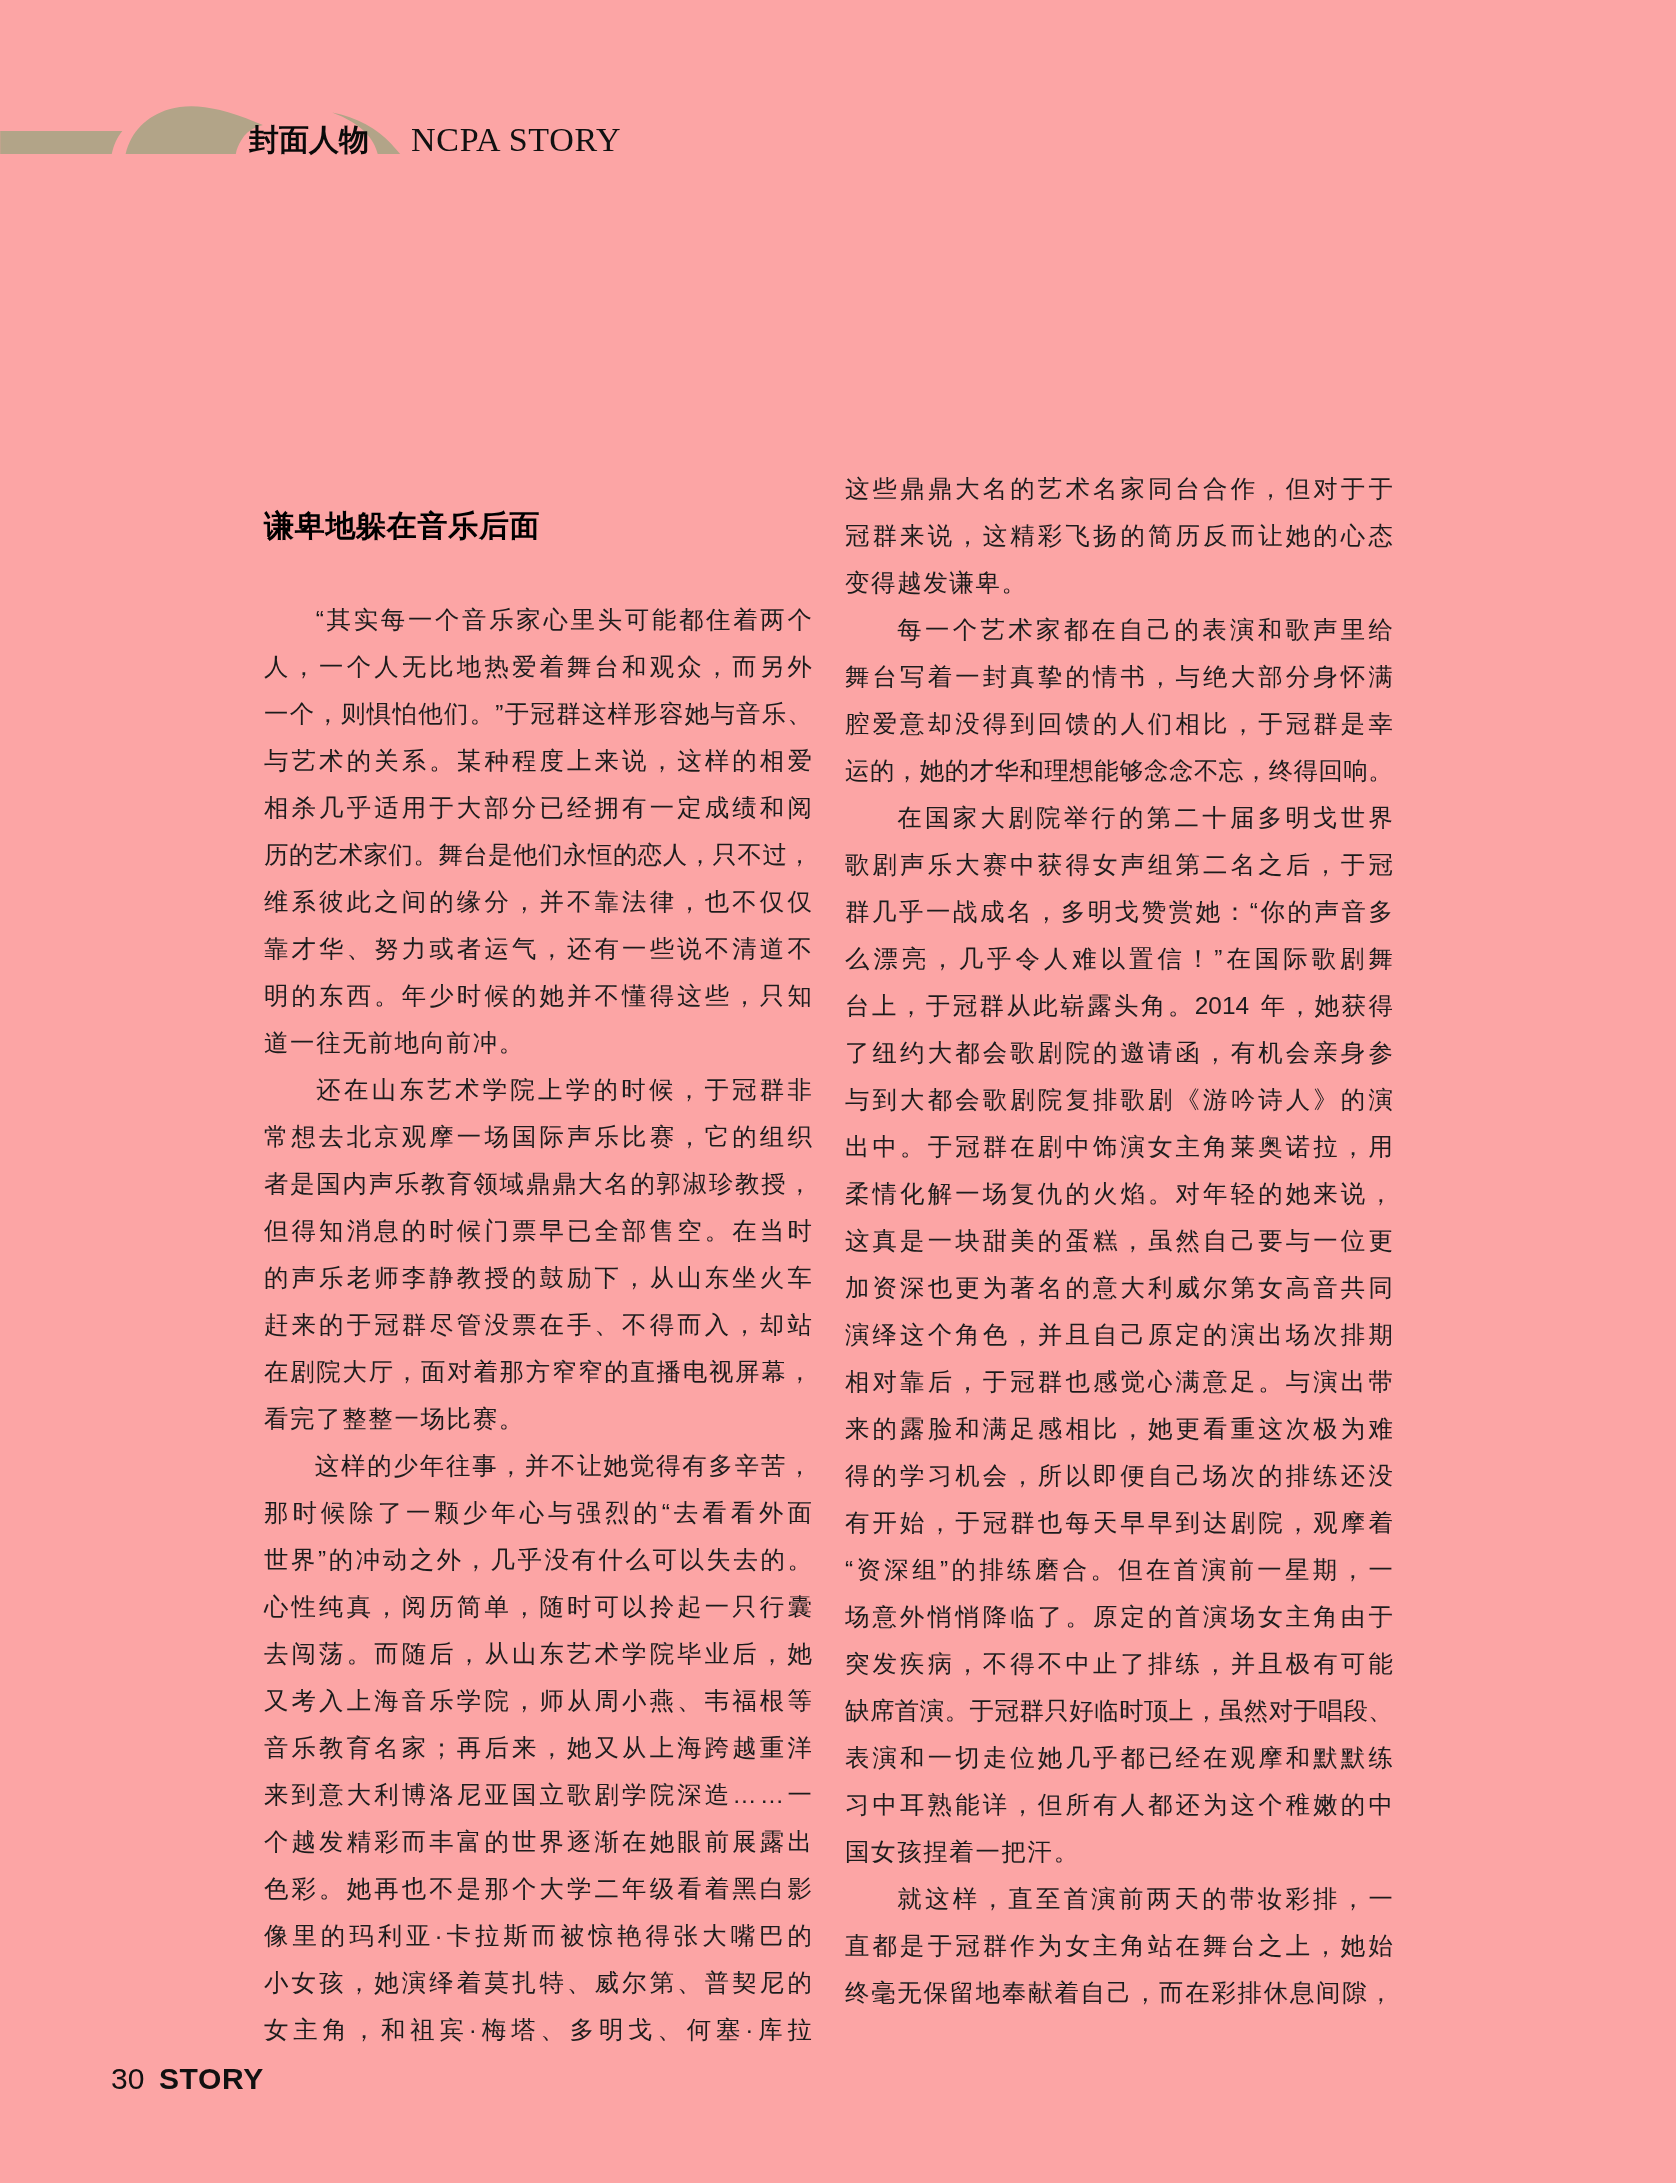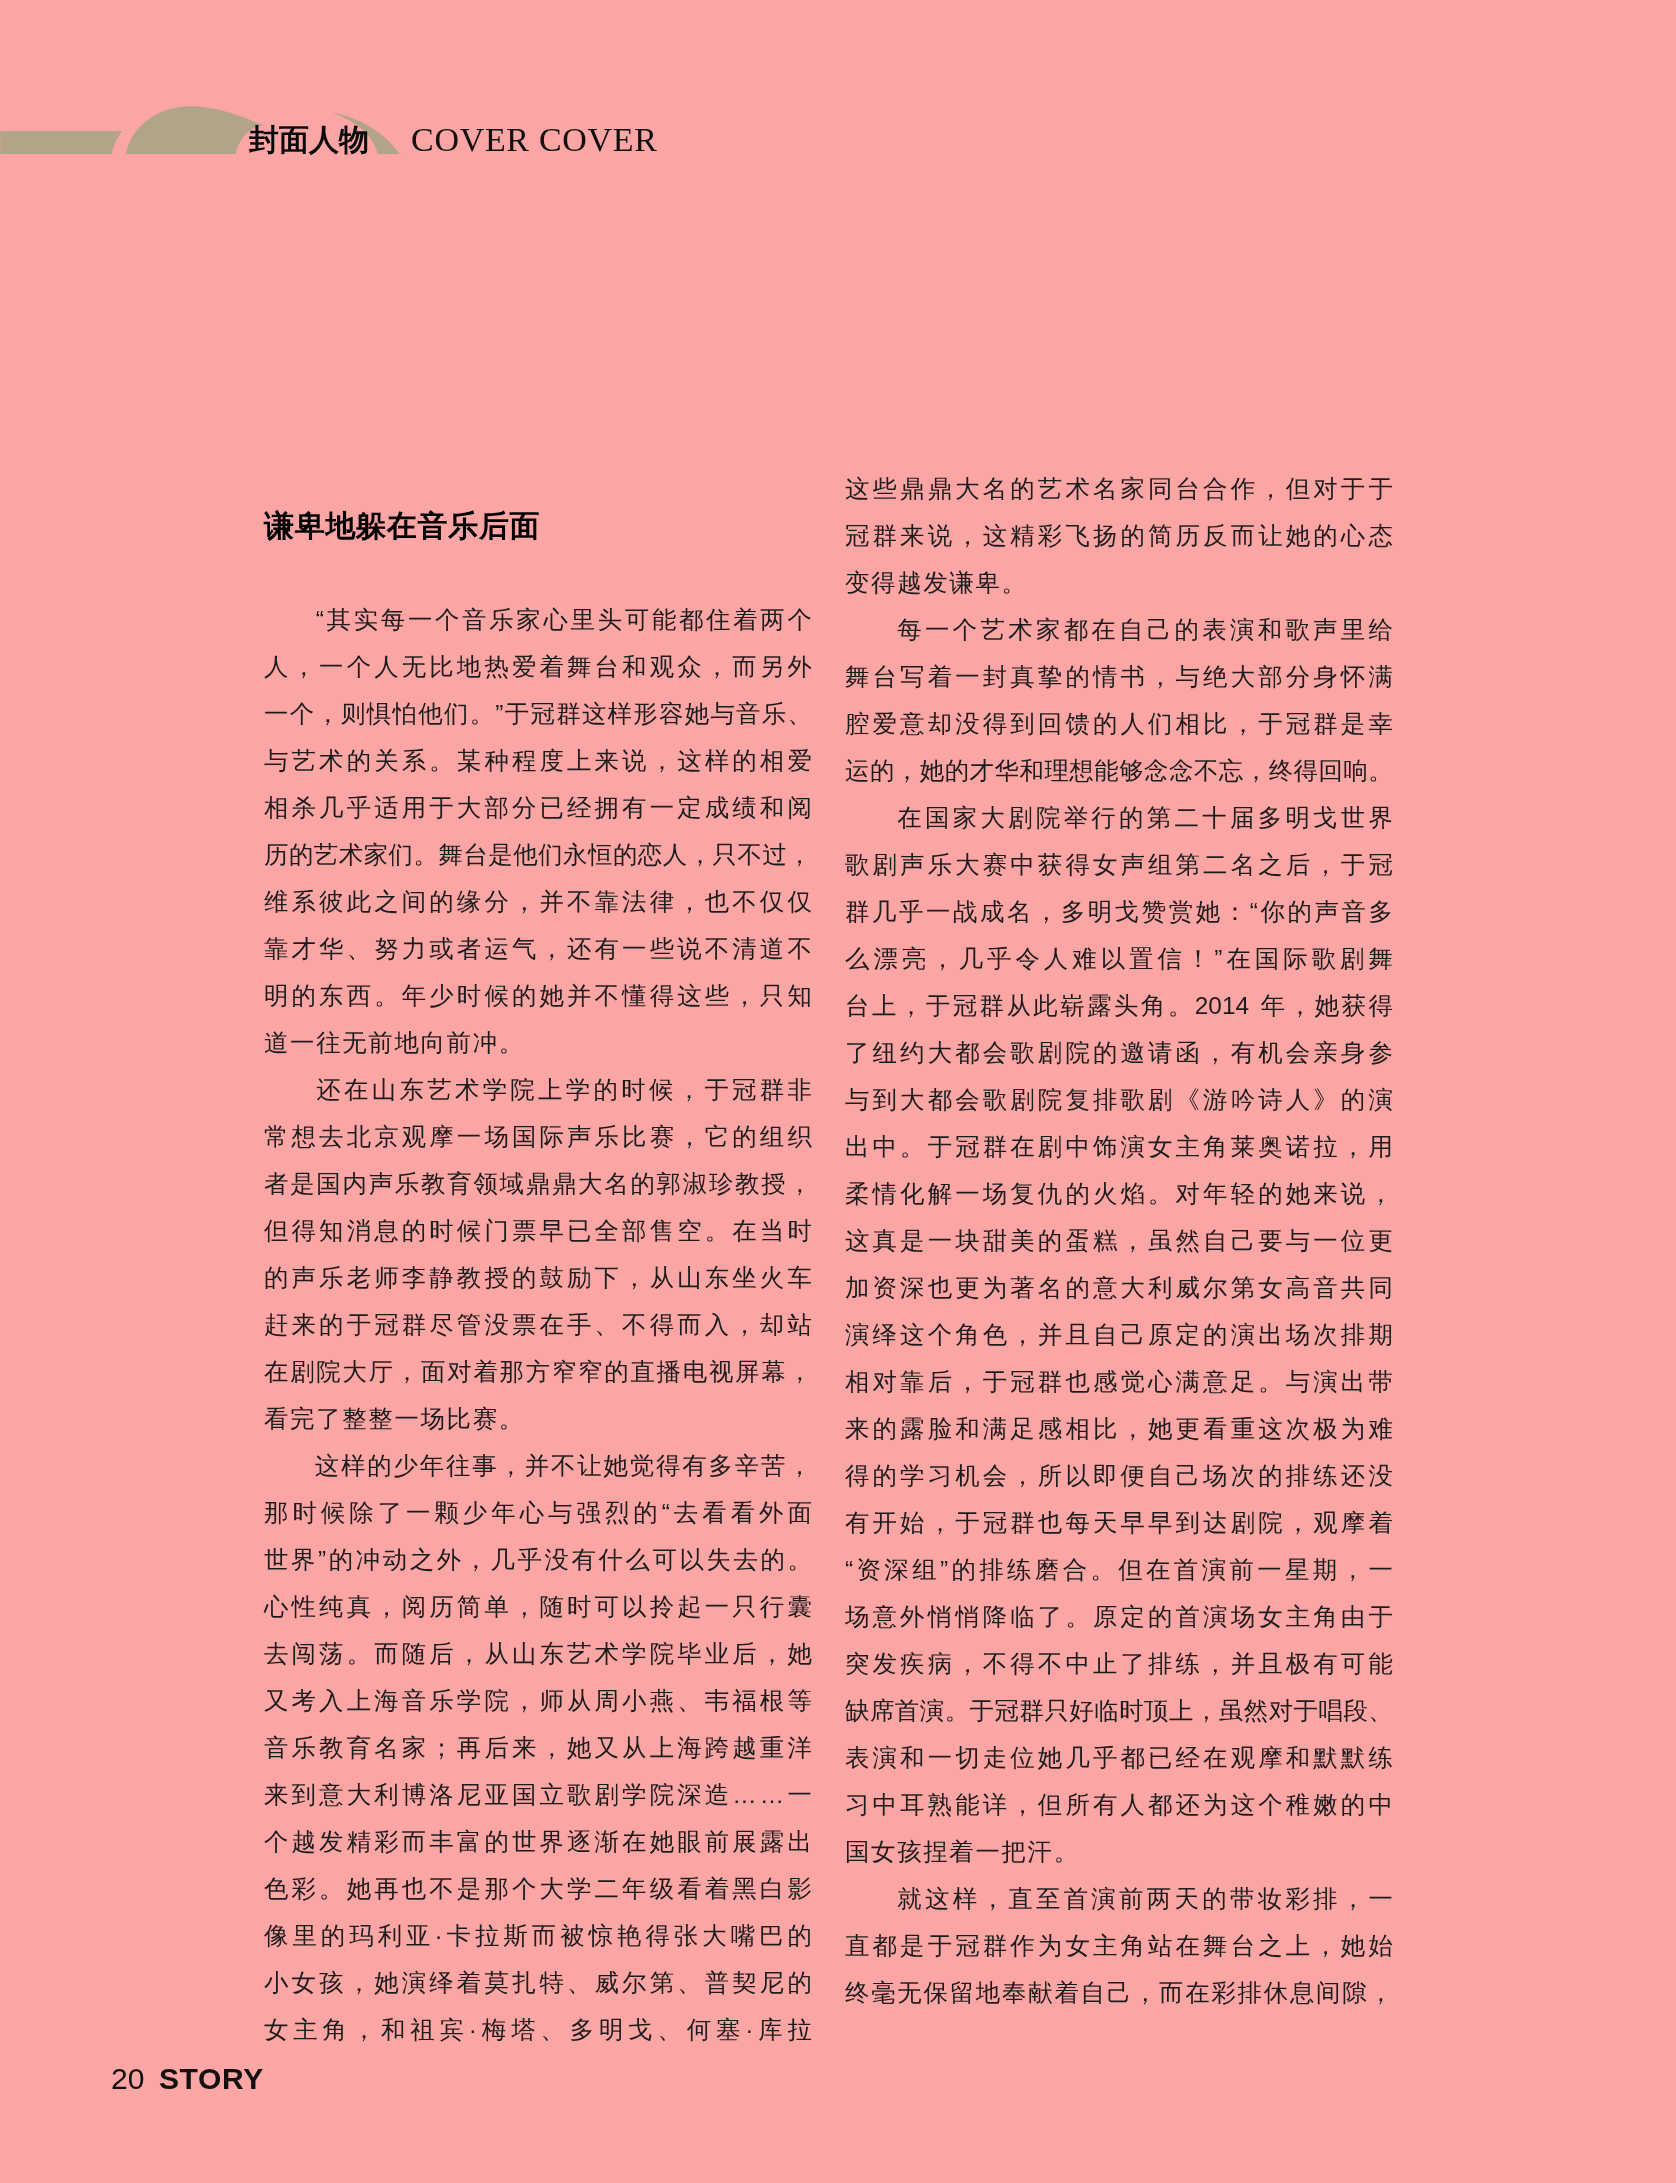--- a/index.html
+++ b/index.html
@@ -51,21 +51,21 @@
 
 <div class="page">
 
   <header>
     <svg class="header-deco" viewBox="0 0 960 100" width="634" height="66" aria-hidden="true">
       <path d="M0,53 L185,53 C177,63 172,74 169,88 L0,88 Z"></path>
       <path d="M190,88 C198,54 222,30 256,20 C292,10 332,16 398,44 C382,48 372,56 366,66 C361,74 358,81 357,88 Z"></path>
       <path d="M503,25 C540,32 572,50 592,72 C598,79 603,84 606,88 L572,88 C566,64 548,42 503,25 Z"></path>
     </svg>
     <div class="sec-zh">封面人物</div>
-    <div class="sec-en">COVER COVER</div>
+    <div class="sec-en">NCPA STORY</div>
   </header>
 
   <main>
     <section class="col col-left" id="col-left">
       <h2 class="headline">谦卑地躲在音乐后面</h2>
       <div class="headline-spacer"></div>
       <div class="lines">
           <div class="line">
             <span class="ind"></span>
             <span>“</span>
@@ -1442,17 +1442,17 @@
             <span>息</span>
             <span>间</span>
             <span>隙</span>
             <span>，</span>
           </div>
         </div>
     </section>
   </main>
 
   <footer class="footer">
-    <span class="pnum">20</span><span class="brand">STORY</span>
+    <span class="pnum">30</span><span class="brand">STORY</span>
   </footer>
 
 </div>
 
 
 </body></html>

